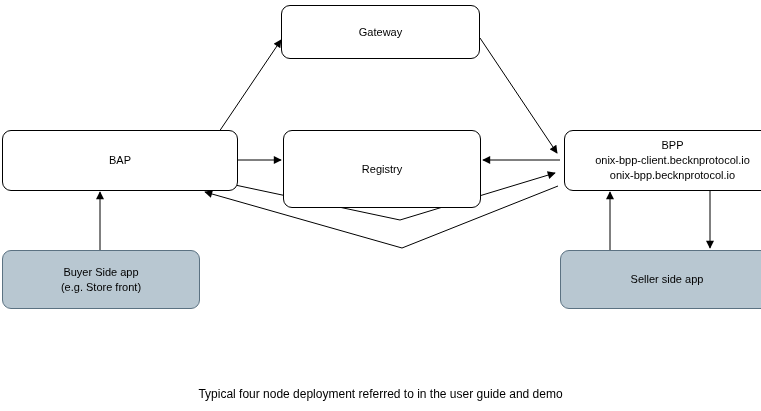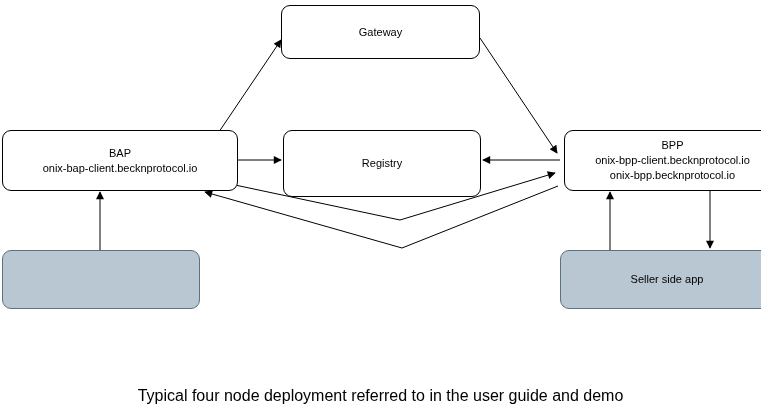--- a/index.html
+++ b/index.html
@@ -35,27 +35,27 @@
     background: var(--app-fill, #b8c7d1);
     border: 1px solid var(--app-border, #5b7282);
   }
   .node .nline { width: 100%; }
   .caption {
     position: absolute;
     left: 0;
     right: 0;
     top: 387px;
     text-align: center;
-    font-size: 16px;
+    font-size: 12px;
     color: #000000;
   }
   
   .pos-gateway  { left: 281px; top: 5px;   width: 199px; height: 54px; }
   .pos-bap      { left: 2px;   top: 130px; width: 236px; height: 61px; }
-  .pos-registry { left: 283px; top: 130px; width: 198px; height: 67px; }
+  .pos-registry { left: 283px; top: 130px; width: 198px; height: 78px; }
   .pos-bpp      { left: 564px; top: 130px; width: 217px; height: 61px; }
   .pos-buyer    { left: 2px;   top: 250px; width: 198px; height: 59px; }
   .pos-seller   { left: 560px; top: 250px; width: 214px; height: 59px; }
 </style>
 </head>
 <body>
 
 <div class="canvas">
 
   <svg class="edges" xmlns="http://www.w3.org/2000/svg" viewBox="0 0 761 411">
@@ -74,34 +74,35 @@
       <polyline points="610,250 610,192" class="edge" marker-end="url(#arrowhead)"></polyline>
       <polyline points="710,190 710,248" class="edge" marker-end="url(#arrowhead)"></polyline>
     </svg>
 
   <div class="node plain pos-gateway">
     <div class="nline">Gateway</div>
   </div>
 
   <div class="node plain pos-bap">
     <div class="nline">BAP</div>
-    <div class="nline">onix-bap-client.becknprotocol.io</div>
   </div>
 
   <div class="node plain pos-registry">
     <div class="nline">Registry</div>
   </div>
 
   <div class="node plain pos-bpp">
     <div class="nline">BPP</div>
     <div class="nline">onix-bpp-client.becknprotocol.io</div>
     <div class="nline">onix-bpp.becknprotocol.io</div>
   </div>
 
   <div class="node app pos-buyer">
+    <div class="nline">Buyer Side app</div>
+    <div class="nline">(e.g. Store front)</div>
   </div>
 
   <div class="node app pos-seller">
     <div class="nline">Seller side app</div>
   </div>
 
   <div class="caption">Typical four node deployment referred to in the user guide and demo</div>
 
 </div>
 

